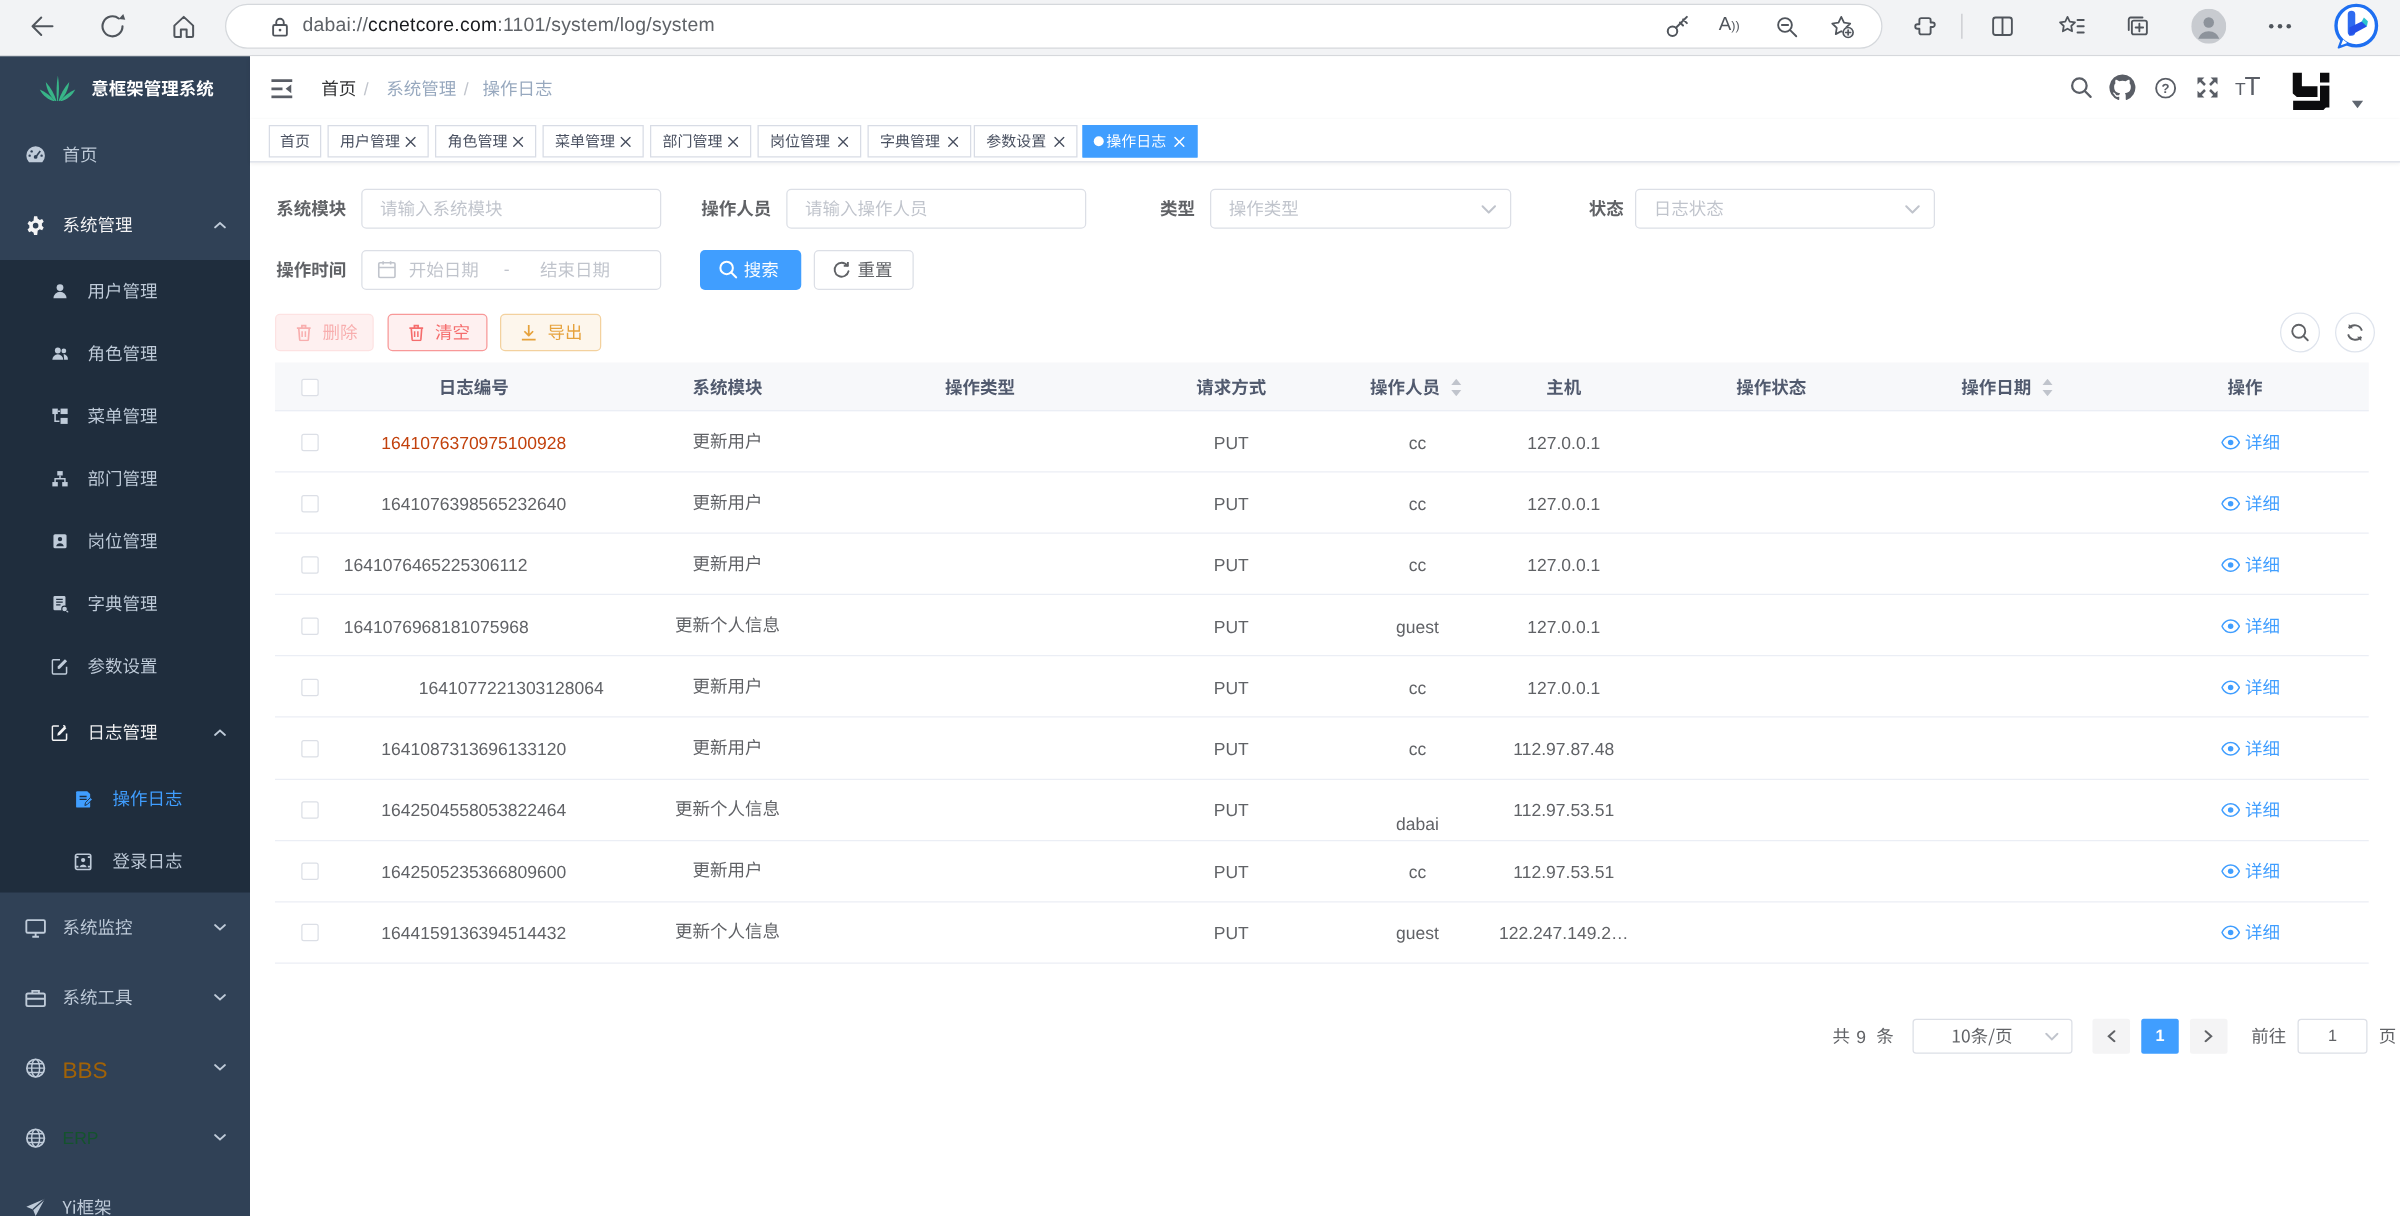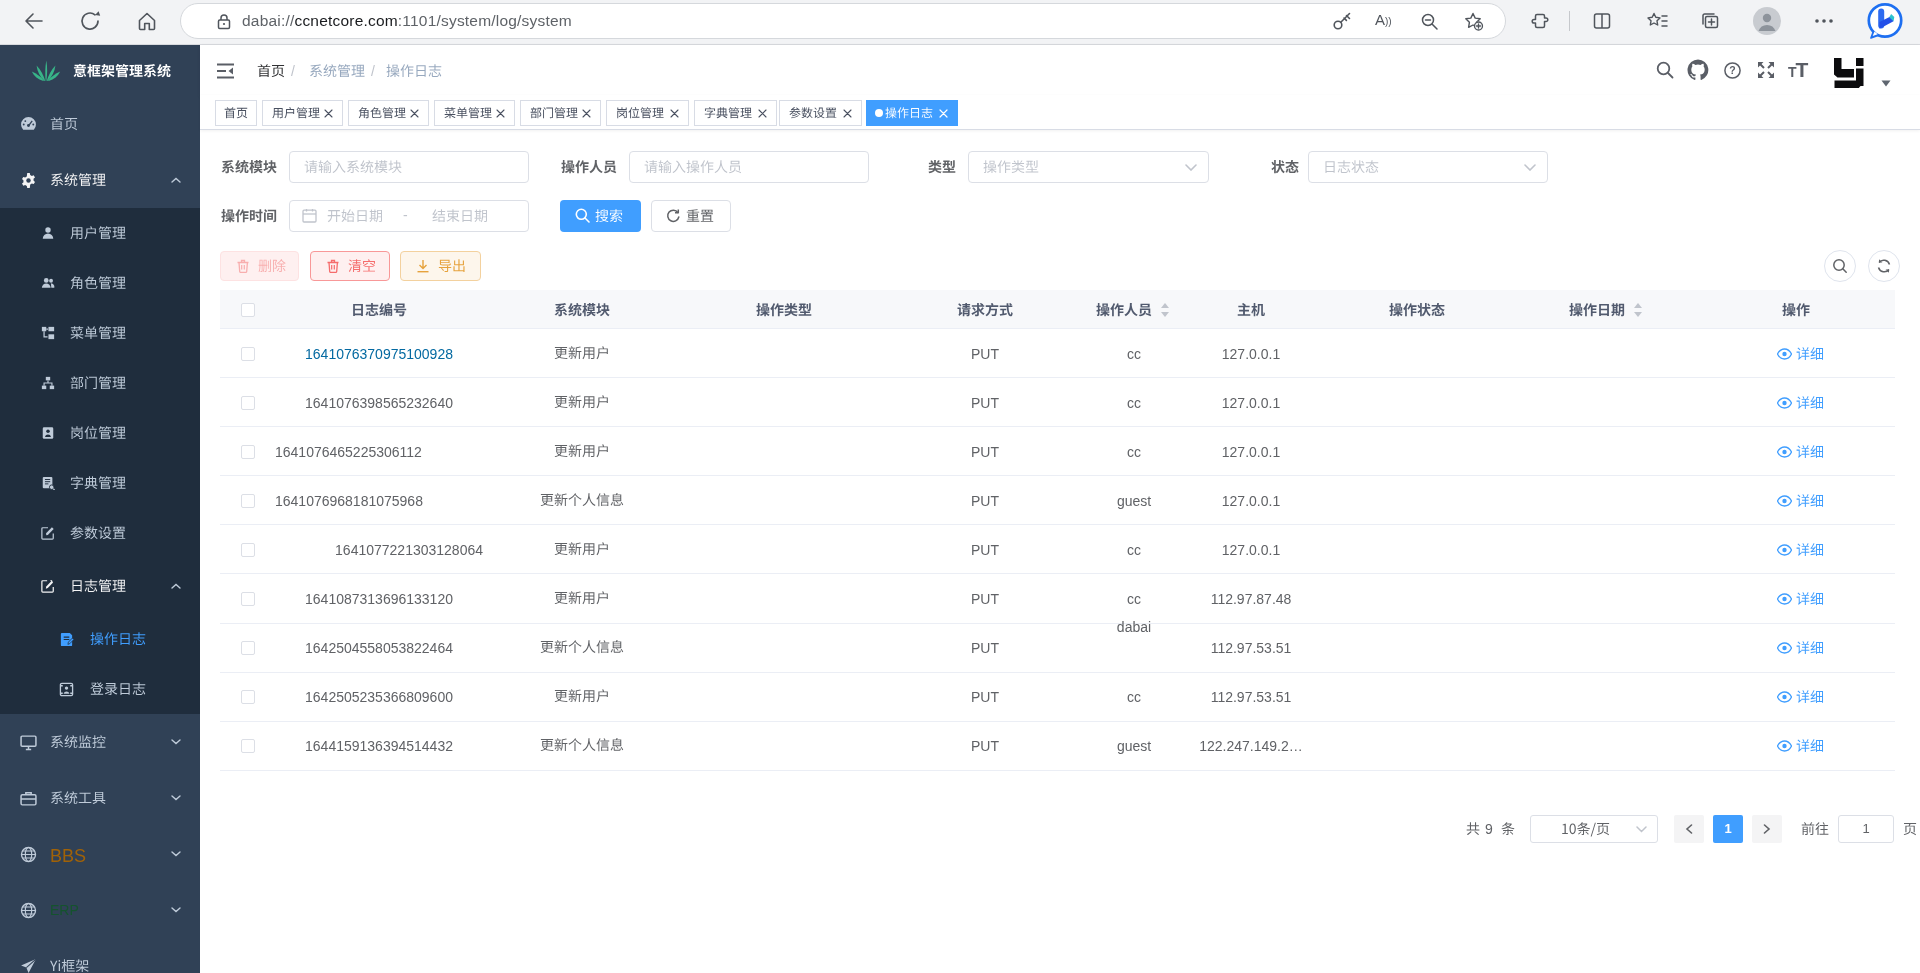--- a/index.html
+++ b/index.html
@@ -358,21 +358,21 @@
 <svg style="position:absolute;left:1724px;top:62px;" width="17" height="17" viewBox="0 0 17 17" fill="none">
       <circle cx="8.5" cy="8.5" r="7.6" stroke="#5a5e66" stroke-width="1.5"></circle>
       <text x="8.5" y="12" font-size="10.5" font-weight="700" fill="#5a5e66" text-anchor="middle" font-family="Liberation Sans">?</text>
     </svg>
 <svg style="position:absolute;left:1756px;top:60px;" width="20" height="20" viewBox="0 0 20 20" fill="none">
       <g fill="#5a5e66">
         <path d="M2 2h5.5L2 7.5zM18 2v5.5L12.5 2zM2 18v-5.5L7.5 18zM18 18h-5.5L18 12.5z"></path>
       </g>
       <path d="M3 3l5 5M17 3l-5 5M3 17l5-5M17 17l-5-5" stroke="#5a5e66" stroke-width="2"></path>
     </svg>
-<div style="position:absolute;left:1788px;top:58px;font-size:21px;font-weight:700;color:#5a5e66;letter-spacing:-1px"><span style="font-size:14px">T</span>T</div>
+<div style="position:absolute;left:1788px;top:58px;font-size:21px;font-weight:400;color:#5a5e66;letter-spacing:-1px"><span style="font-size:14px">T</span>T</div>
 <svg style="position:absolute;left:1834px;top:58px;" width="30" height="30" viewBox="0 0 30 30" fill="none">
       <g fill="#0c0c0e">
         <path d="M0 0 H7.5 V11 H20 V19.5 H3.5 L0 16.5 Z"></path>
         <rect x="22" y="0" width="7.5" height="8"></rect>
         <rect x="22" y="10.5" width="7.5" height="17.5"></rect>
         <path d="M0.5 22.5 H27.8 V26.5 L24.8 30 H0.5 Z"></path>
       </g>
     </svg>
 <svg style="position:absolute;left:1881px;top:80px;" width="10" height="7" viewBox="0 0 10 7" fill="none">
       <path d="M0.5 0.5h9L5 6.5z" fill="#5f6670"></path>
@@ -729,21 +729,21 @@
       <path d="M5 14l4-5H1z" fill="#c0c4cc"></path>
     </svg>
 <svg style="position:absolute;left:1782.0px;top:302.5px;overflow:visible;" width="28.0" height="14.0">
       <g transform="translate(0,11.97) scale(0.014000,-0.014000)" fill="#515a6e">
         <use href="#q50" x="0"></use>
         <use href="#q51" x="1000"></use>
       </g>
     </svg>
 <div style="position:absolute;left:220px;top:329.0px;width:1675px;height:49.1px;border-bottom:1px solid #ebeef5"></div>
 <div style="position:absolute;left:240.5px;top:346.6px;width:14px;height:14px;background:#fff;border:1px solid #dcdfe6;border-radius:2px"></div>
-<div style="position:absolute;left:275.0px;top:345.6px;width:208px;text-align:center;font-size:14px;color:#0369a1">1641076370975100928</div>
+<div style="position:absolute;left:275.0px;top:345.6px;width:208px;text-align:center;font-size:14px;color:#c2410c">1641076370975100928</div>
 <svg style="position:absolute;left:554.0px;top:345.6px;overflow:visible;" width="56.0" height="14.0">
       <g transform="translate(0,11.97) scale(0.014000,-0.014000)" fill="#606266">
         <use href="#q91" x="0"></use>
         <use href="#q92" x="1000"></use>
         <use href="#q13" x="2000"></use>
         <use href="#q14" x="3000"></use>
       </g>
     </svg>
 <div style="position:absolute;left:887.0px;top:345.6px;width:196px;text-align:center;font-size:14px;color:#606266">PUT</div>
 <div style="position:absolute;left:1083.0px;top:345.6px;width:102px;text-align:center;font-size:14px;color:#606266">cc</div>
@@ -887,21 +887,21 @@
       <g transform="translate(0,11.97) scale(0.014000,-0.014000)" fill="#606266">
         <use href="#q91" x="0"></use>
         <use href="#q92" x="1000"></use>
         <use href="#q95" x="2000"></use>
         <use href="#q54" x="3000"></use>
         <use href="#q96" x="4000"></use>
         <use href="#q97" x="5000"></use>
       </g>
     </svg>
 <div style="position:absolute;left:887.0px;top:640.1px;width:196px;text-align:center;font-size:14px;color:#606266">PUT</div>
-<div style="position:absolute;left:1083.0px;top:619px;width:102px;text-align:center;font-size:14px;color:#606266">dabai</div>
+<div style="position:absolute;left:1083.0px;top:651px;width:102px;text-align:center;font-size:14px;color:#606266">dabai</div>
 <div style="position:absolute;left:1185.0px;top:640.1px;width:132px;text-align:center;font-size:14px;color:#606266">112.97.53.51</div>
 <svg style="position:absolute;left:1777.0px;top:642.15px;" width="15" height="12" viewBox="0 0 15 12" fill="none">
       <path d="M7.5 1C4 1 1.6 3.8.5 6c1.1 2.2 3.5 5 7 5s5.9-2.8 7-5c-1.1-2.2-3.5-5-7-5z" stroke="#409eff" stroke-width="1.3" fill="none"></path>
       <circle cx="7.5" cy="6" r="2.2" fill="#409eff"></circle>
     </svg>
 <svg style="position:absolute;left:1796.0px;top:641.1px;overflow:visible;" width="28.0" height="14.0">
       <g transform="translate(0,11.97) scale(0.014000,-0.014000)" fill="#409eff">
         <use href="#q93" x="0"></use>
         <use href="#q94" x="1000"></use>
       </g>

